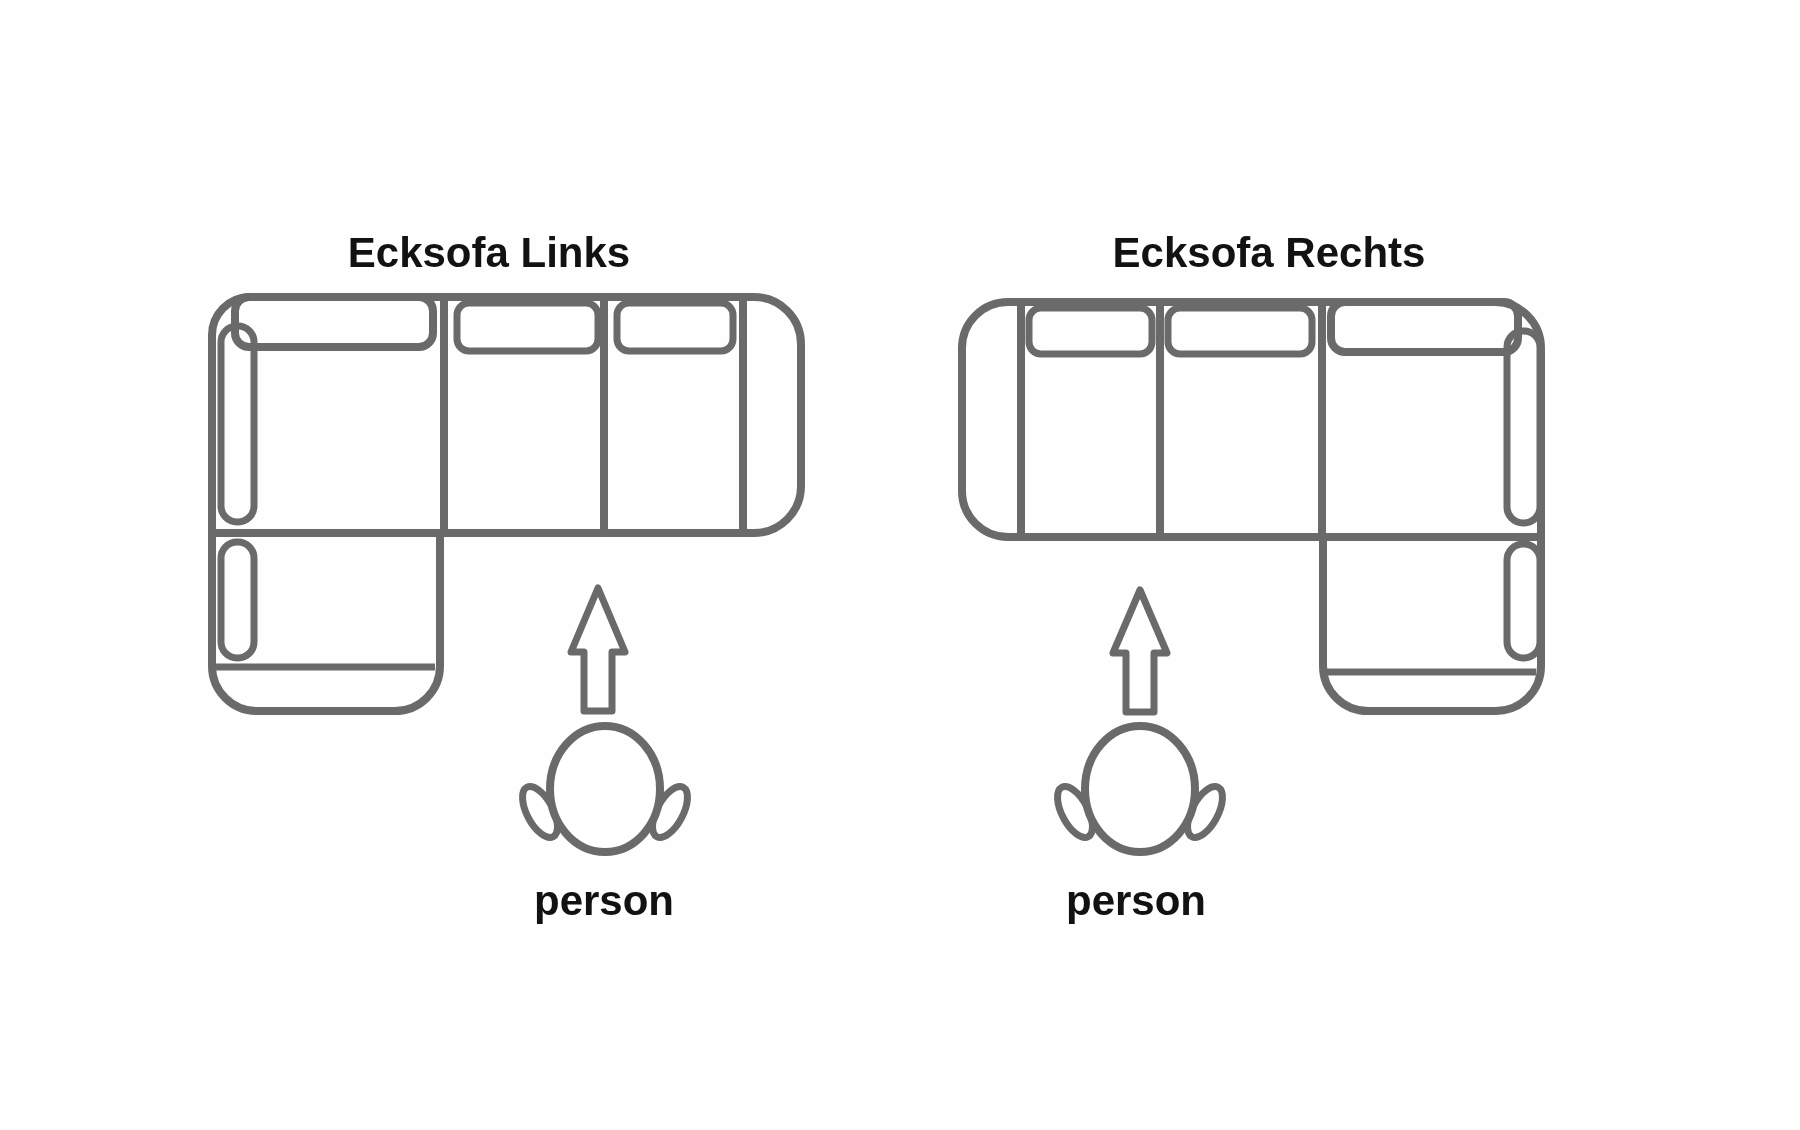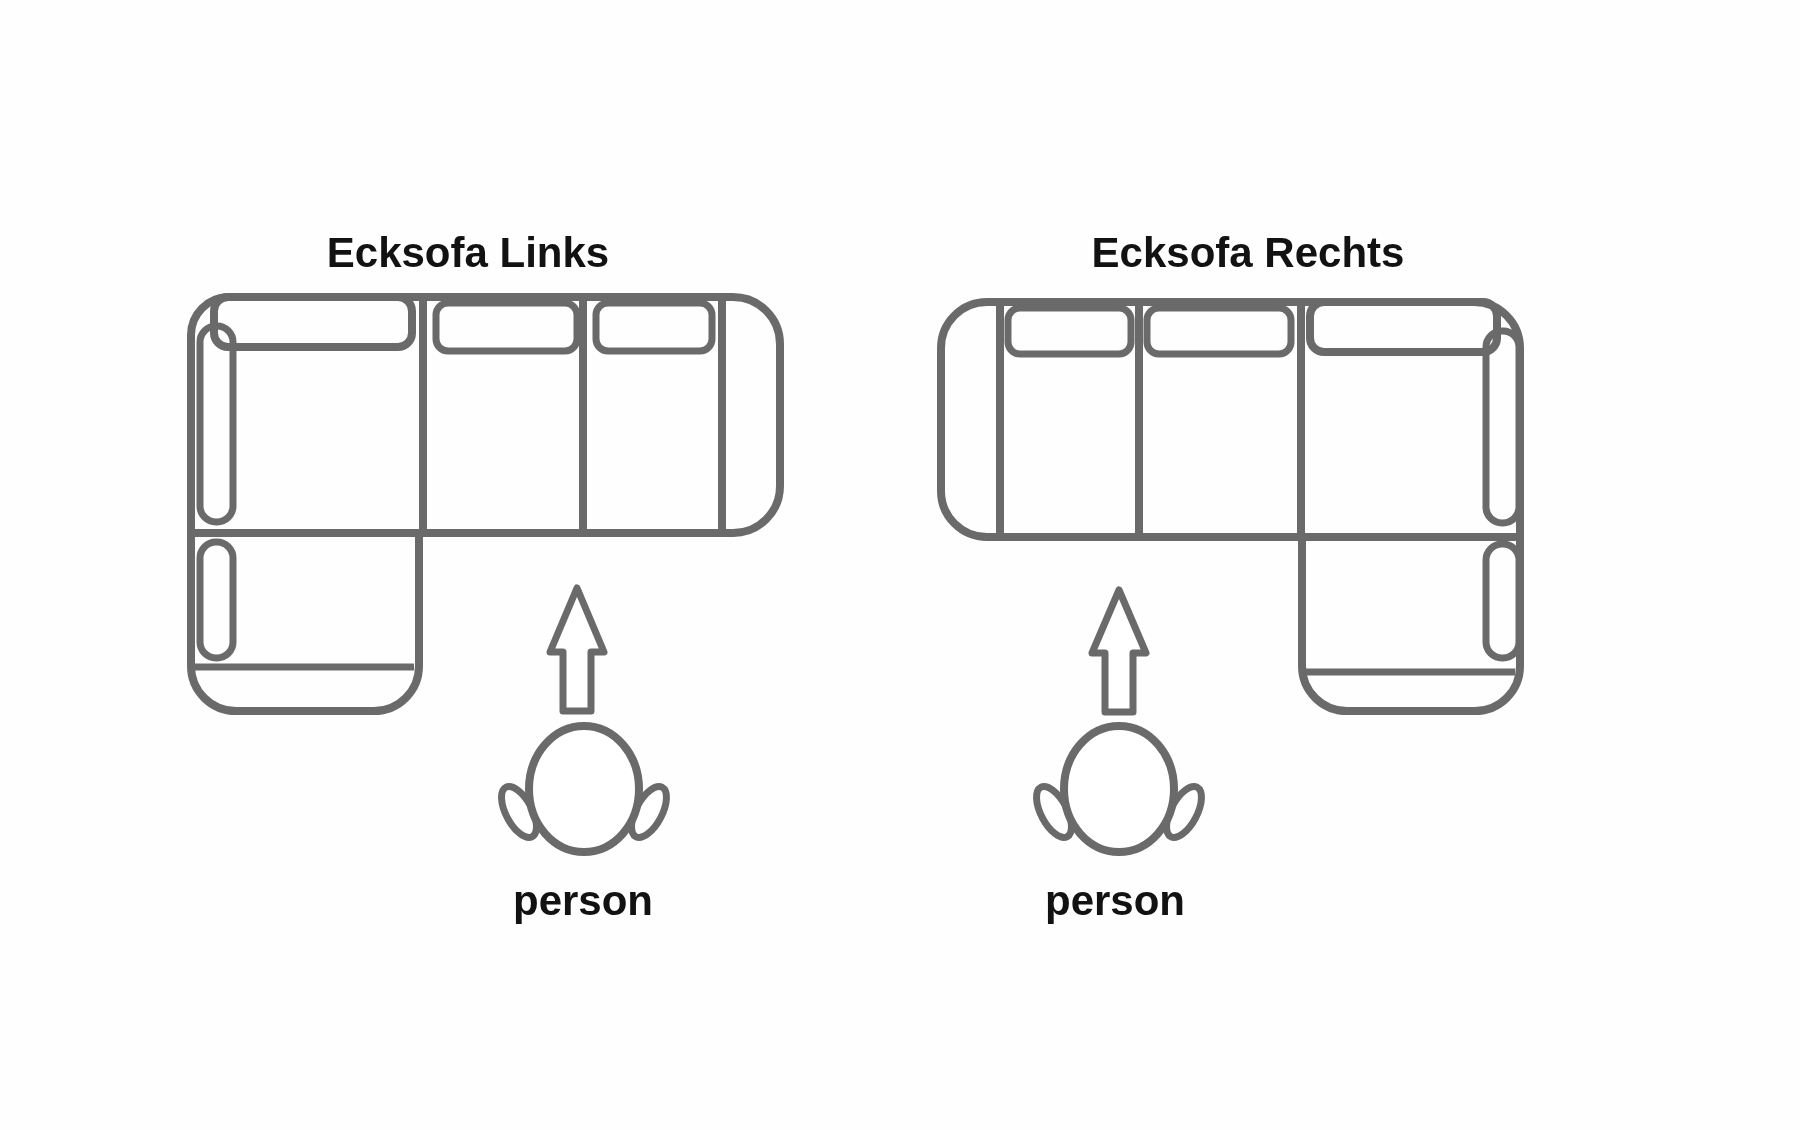--- a/index.html
+++ b/index.html
@@ -2,21 +2,21 @@
 <html style="--line: #6a6a6a; --text: #121212; --bg: #fefefe;"><head>
 <meta charset="utf-8">
 <style>
   html,body{margin:0;padding:0;}
   body{
     width:1800px;height:1130px;
     background:var(--bg,#fefefe);
     font-family:"Liberation Sans", sans-serif;
     overflow:hidden;
   }
-  .canvas{position:relative;width:1425px;height:1130px;}
+  .canvas{position:relative;width:1425px;height:1130px;padding-left:21px;}
   svg{display:block;}
   .ln{fill:none;stroke:var(--line,#6a6a6a);stroke-width:8;stroke-linejoin:round;}
   .ln7{fill:none;stroke:var(--line,#6a6a6a);stroke-width:7;stroke-linejoin:round;}
   .fillw{fill:#ffffff;stroke:var(--line,#6a6a6a);stroke-width:7;stroke-linejoin:round;}
   .headw{fill:#ffffff;stroke:var(--line,#6a6a6a);stroke-width:8;}
   text.title{
     font-size:42px;font-weight:700;fill:var(--text,#121212);
     text-anchor:middle;
   }
   text.caption{

